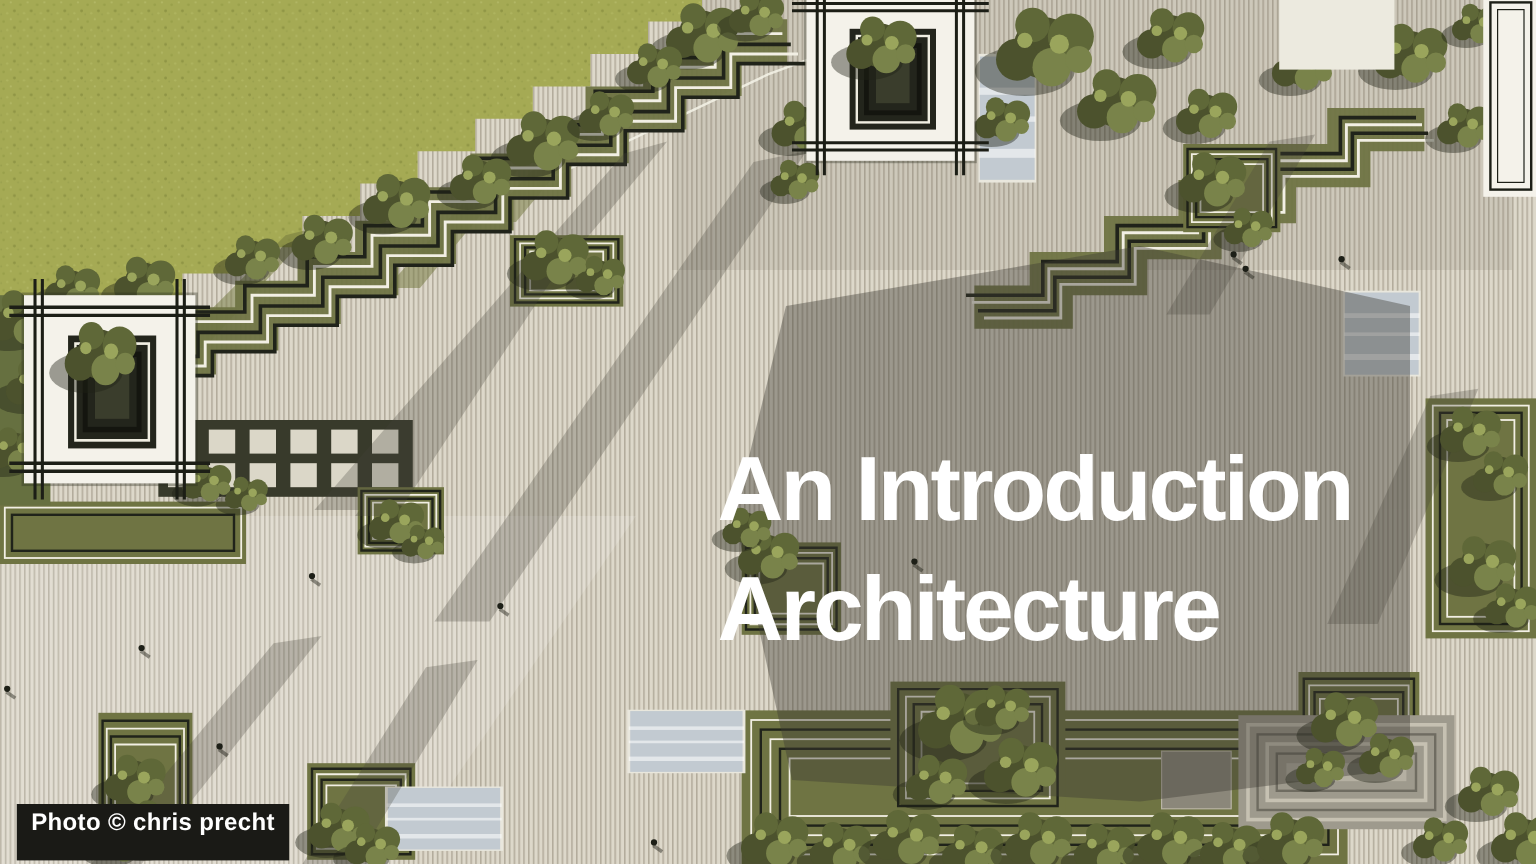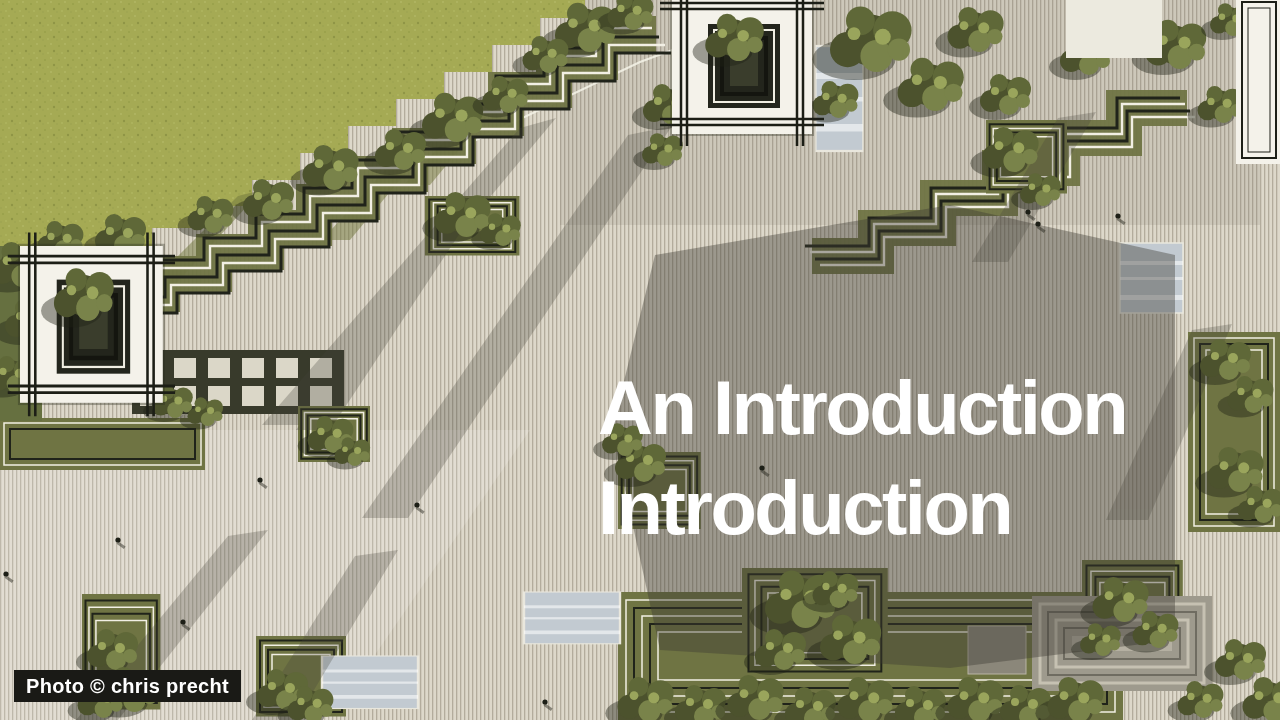--- a/index.html
+++ b/index.html
@@ -24,21 +24,21 @@
   .band{fill:none;stroke:var(--garden-olive,#6e7340);stroke-width:36;opacity:.95;}
 
   .poolW{fill:var(--pool,#c2cad1);stroke:#e9e7dd;stroke-width:1.5;}
   .poolS{fill:rgba(255,255,255,.55);}
 
   .title{position:absolute;left:598px;top:358px;color:var(--title-color,#ffffff);
          font-weight:bold;font-size:76px;line-height:100px;letter-spacing:-2.5px;
          white-space:nowrap;}
   .credit{position:absolute;left:14px;top:670px;background:var(--credit-bg,rgba(24,24,20,.9));
           color:var(--credit-color,#fff);font-weight:bold;font-size:20px;line-height:20px;
-          padding:6px 12px 6px;letter-spacing:.3px;white-space:nowrap;}
+          padding:6px 12px 21px;letter-spacing:.3px;white-space:nowrap;}
 </style>
 </head>
 <body>
 
 <div class="stage">
 
   <svg class="scene" viewBox="0 0 1280 720" preserveAspectRatio="none" xmlns="http://www.w3.org/2000/svg">
     <defs>
       <pattern id="deck" width="4" height="8" patternUnits="userSpaceOnUse">
         <rect width="4" height="8" style="fill:var(--deck-light,#ddd8ca)"></rect>
@@ -297,20 +297,20 @@
       <use href="#pp" transform="translate(1028,212)"></use>
       <use href="#pp" transform="translate(1038,224)"></use>
       <use href="#pp" transform="translate(762,468)"></use>
       <use href="#pp" transform="translate(1118,216)"></use>
       <use href="#pp" transform="translate(260,480)"></use>
     </g>
   </svg>
 
   <div class="title">
     <div>An Introduction</div>
-    <div>Introduction</div>
+    <div>Architecture</div>
   </div>
 
   <div class="credit">
     <span>Photo © chris precht</span>
   </div>
 
 </div>
 
 </body></html>

